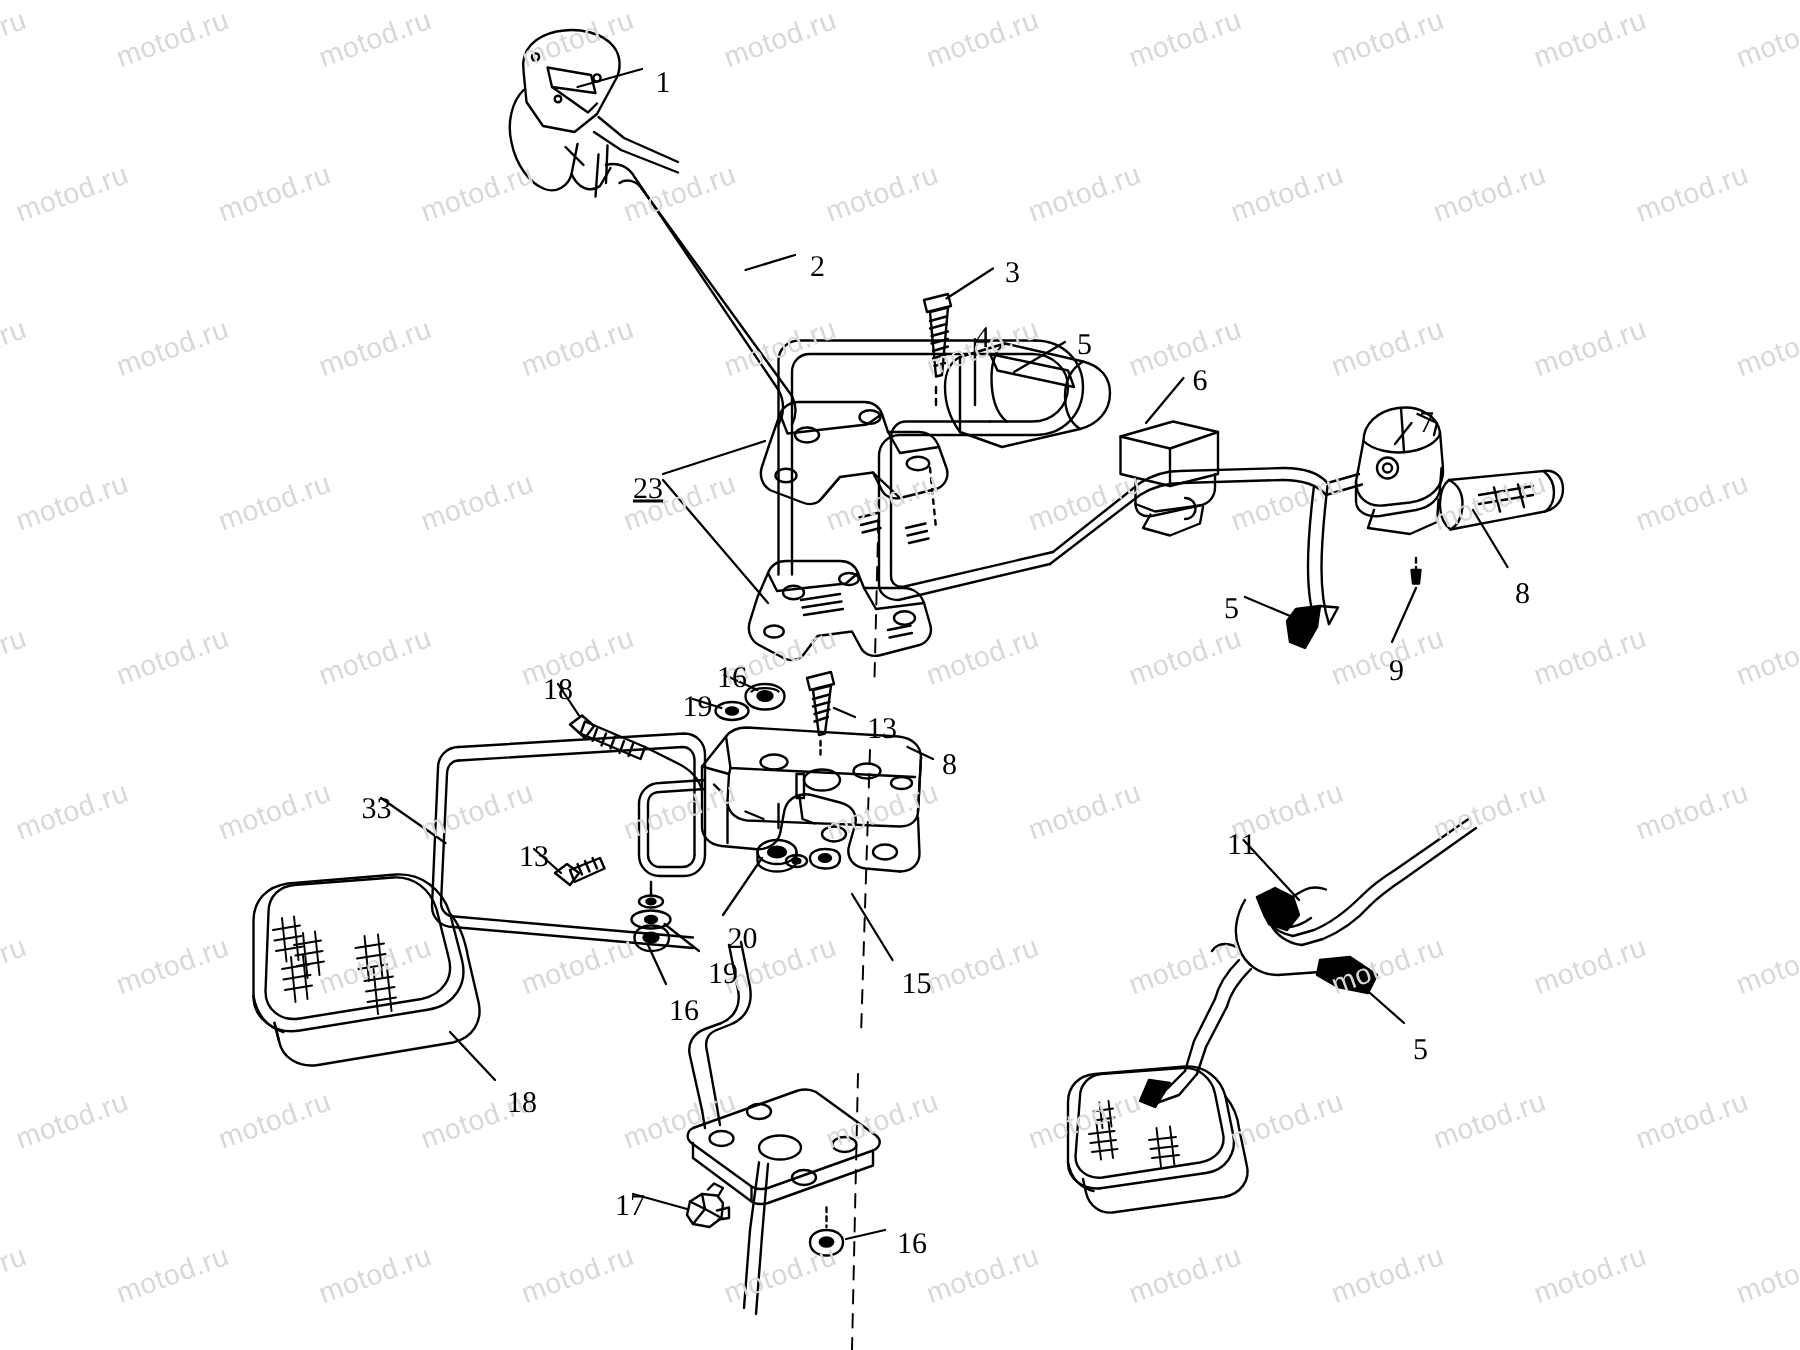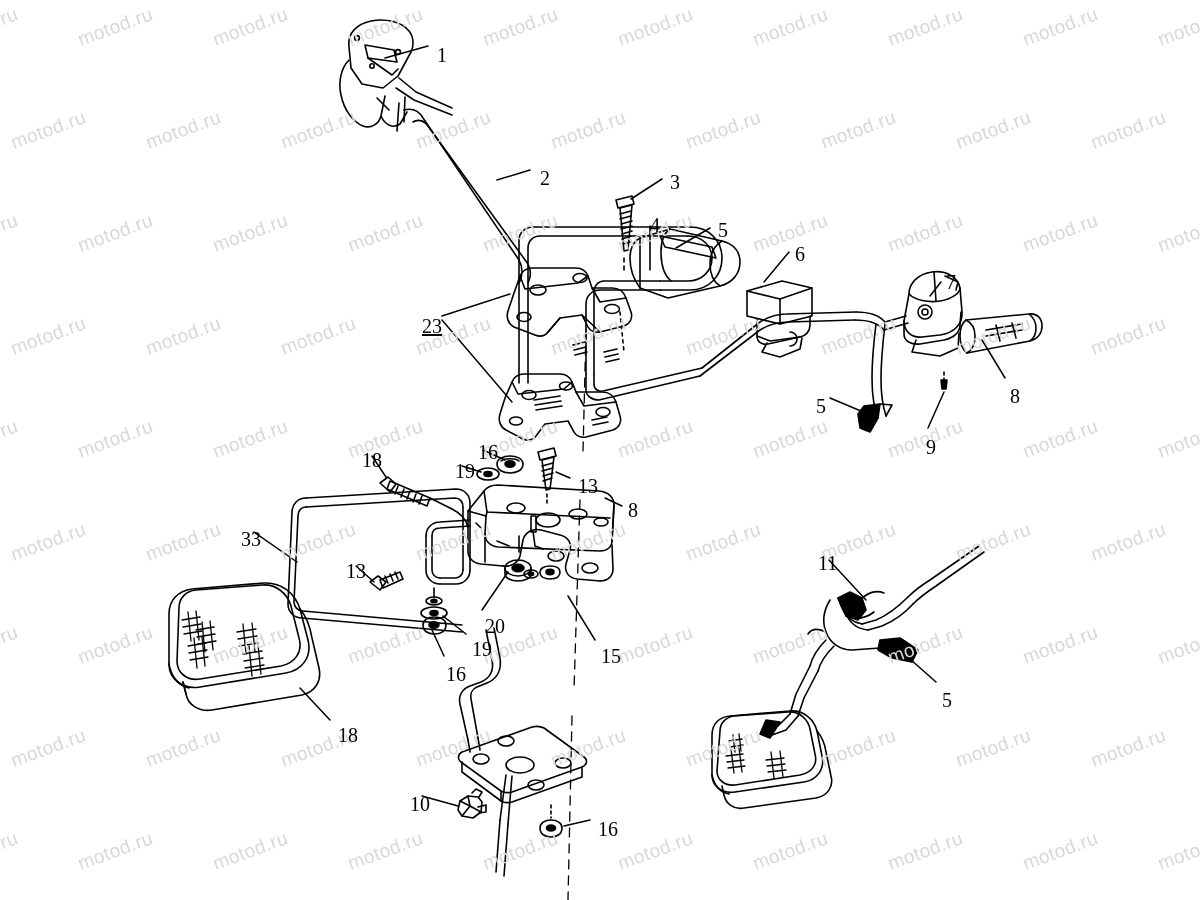--- a/index.html
+++ b/index.html
@@ -530,21 +530,21 @@
       <div class="cal" style="left: 816px; top: 396px;">5</div>
       <div class="cal" style="left: 818px; top: 553px;">11</div>
       <div class="cal" style="left: 942px; top: 690px;">5</div>
       <div class="cal" style="left: 578px; top: 476px;">13</div>
       <div class="cal" style="left: 346px; top: 561px;">13</div>
       <div class="cal" style="left: 628px; top: 500px;">8</div>
       <div class="cal" style="left: 601px; top: 646px;">15</div>
       <div class="cal" style="left: 478px; top: 442px;">16</div>
       <div class="cal" style="left: 446px; top: 664px;">16</div>
       <div class="cal" style="left: 598px; top: 819px;">16</div>
-      <div class="cal" style="left: 410px; top: 794px;">10</div>
+      <div class="cal" style="left: 410px; top: 794px;">17</div>
       <div class="cal" style="left: 338px; top: 725px;">18</div>
       <div class="cal" style="left: 455px; top: 461px;">19</div>
       <div class="cal" style="left: 472px; top: 639px;">19</div>
       <div class="cal" style="left: 485px; top: 616px;">20</div>
       <div class="cal" style="left: 241px; top: 529px;">33</div>
       <div class="cal" style="left: 362px; top: 450px;">18</div>
       <div class="cal" style="left: 422px; top: 316px; text-decoration: underline;">23</div>
     </div>
 
 </div>

